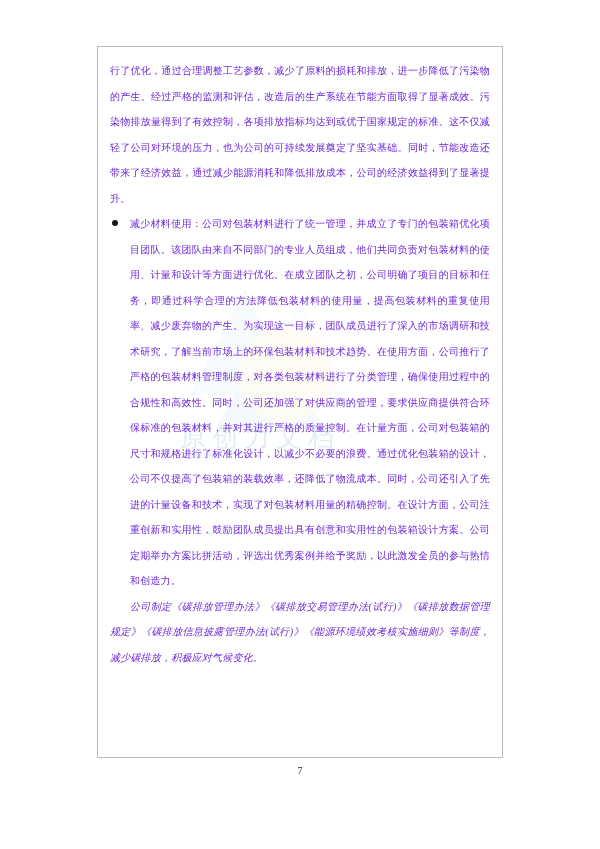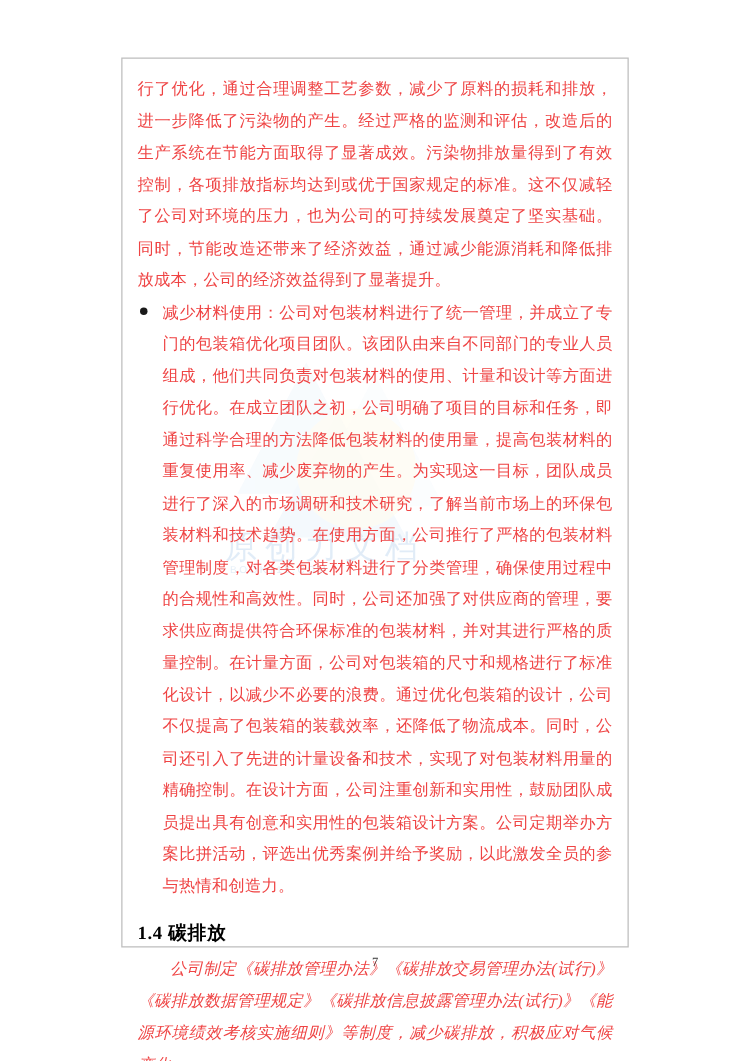--- a/index.html
+++ b/index.html
@@ -33,23 +33,23 @@
   }
   .content {
     position: absolute;
     left: 110px;
     top: 58px;
     width: 380px;
     box-sizing: border-box;
   }
   p.body-text {
     margin: 0 0 0 0;
-    font-size: 13px;
+    font-size: 10px;
     line-height: 25.5px;
-    color: #ef4444;
+    color: #6d28d9;
     text-align: justify;
     text-justify: inter-ideograph;
     letter-spacing: 0.2px;
   }
   p.indent {
     text-indent: 2em;
     font-style: italic;
   }
   .bullet-block {
     position: relative;
@@ -137,21 +137,20 @@
 
   <div class="content">
 
     <p class="body-text">行了优化，通过合理调整工艺参数，减少了原料的损耗和排放，进一步降低了污染物的产生。经过严格的监测和评估，改造后的生产系统在节能方面取得了显著成效。污染物排放量得到了有效控制，各项排放指标均达到或优于国家规定的标准。这不仅减轻了公司对环境的压力，也为公司的可持续发展奠定了坚实基础。同时，节能改造还带来了经济效益，通过减少能源消耗和降低排放成本，公司的经济效益得到了显著提升。</p>
 
     <div class="bullet-block">
       <span class="bullet-dot"></span>
       <p class="body-text"><span class="bold-lead">减少材料使用：</span><span>公司对包装材料进行了统一管理，并成立了专门的包装箱优化项目团队。该团队由来自不同部门的专业人员组成，他们共同负责对包装材料的使用、计量和设计等方面进行优化。在成立团队之初，公司明确了项目的目标和任务，即通过科学合理的方法降低包装材料的使用量，提高包装材料的重复使用率、减少废弃物的产生。为实现这一目标，团队成员进行了深入的市场调研和技术研究，了解当前市场上的环保包装材料和技术趋势。在使用方面，公司推行了严格的包装材料管理制度，对各类包装材料进行了分类管理，确保使用过程中的合规性和高效性。同时，公司还加强了对供应商的管理，要求供应商提供符合环保标准的包装材料，并对其进行严格的质量控制。在计量方面，公司对包装箱的尺寸和规格进行了标准化设计，以减少不必要的浪费。通过优化包装箱的设计，公司不仅提高了包装箱的装载效率，还降低了物流成本。同时，公司还引入了先进的计量设备和技术，实现了对包装材料用量的精确控制。在设计方面，公司注重创新和实用性，鼓励团队成员提出具有创意和实用性的包装箱设计方案。公司定期举办方案比拼活动，评选出优秀案例并给予奖励，以此激发全员的参与热情和创造力。</span></p>
     </div>
 
-    <h2 class="heading"><span>1.4</span> <span>碳排放</span></h2>
 
     <p class="body-text indent">公司制定《碳排放管理办法》《碳排放交易管理办法(试行)》《碳排放数据管理规定》《碳排放信息披露管理办法(试行)》《能源环境绩效考核实施细则》等制度，减少碳排放，积极应对气候变化。</p>
 
   </div>
 
   <div class="page-number">7</div>
 
 </div>
 
 </body></html>

